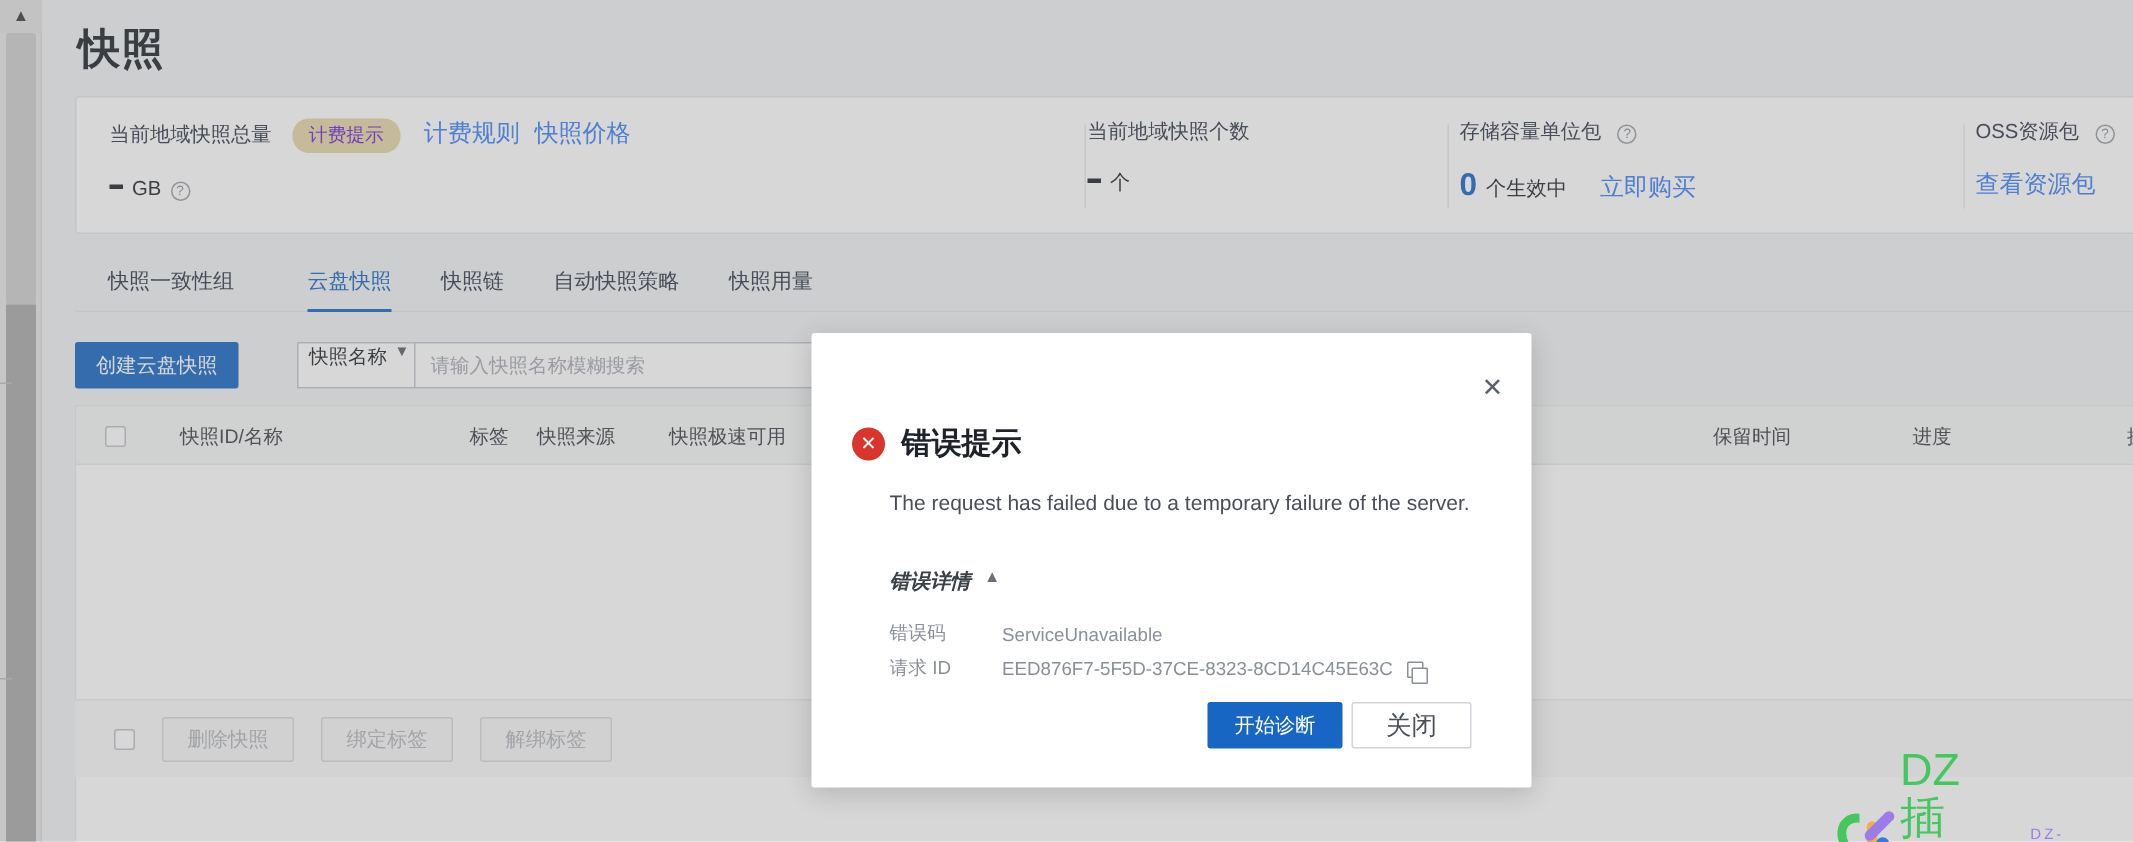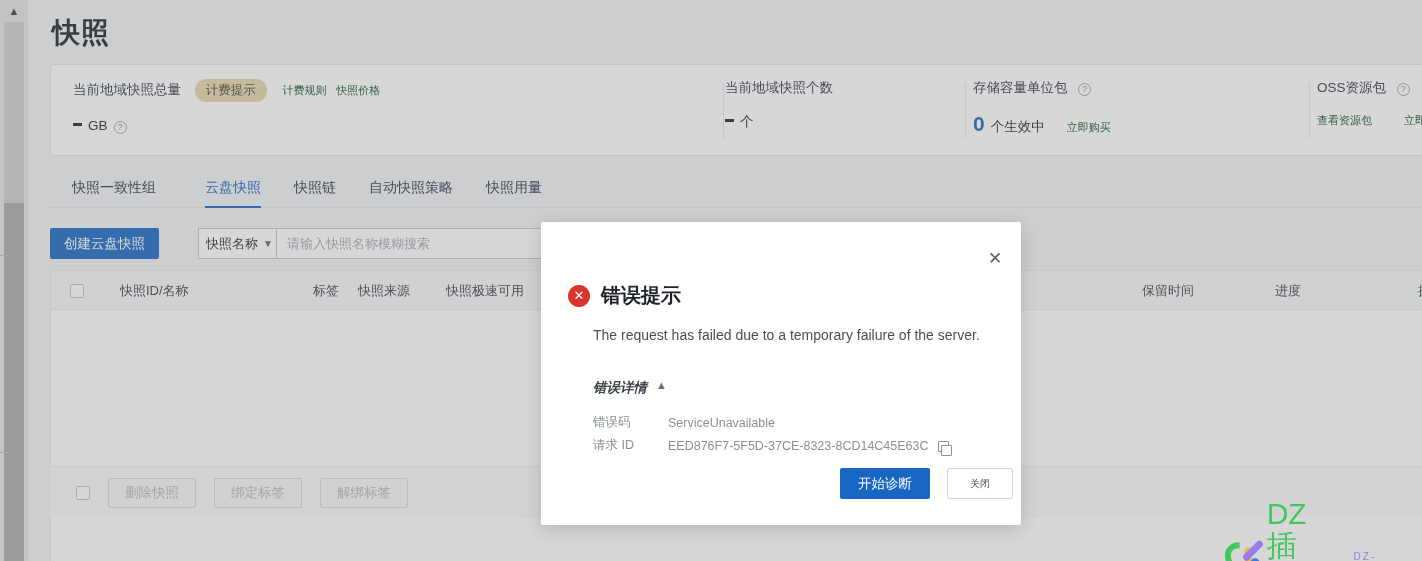--- a/index.html
+++ b/index.html
@@ -60,24 +60,24 @@
     position: absolute; left: 22px; top: 64px; right: -60px; height: 92px;
     background: #ffffff; border: 1px solid #e3e5e8; border-radius: 3px;
   }
   .ov-col { position: absolute; top: 14px; }
   .ov-label { font-size: 13.5px; color: #30384a; white-space: nowrap; }
   .ov-value { margin-top: 16px; font-size: 13.5px; color: #1f2329; white-space: nowrap;
               display: flex; align-items: baseline; gap: 6px; }
   .dash-val { display:inline-block; width: 9px; height: 3px; background: #1f2329; position: relative; top: -4px; }
   .badge-billing {
     display: inline-block; margin-left: 10px; padding: 3px 11px;
-    background: #e6d6a6; color: #404040; border-radius: 11px;
+    background: #e6d6a6; color: #6d28d9; border-radius: 11px;
     font-size: 12.5px; vertical-align: middle;
   }
-  .blue-link { color: #14532d; font-size: 11px; text-decoration: none; white-space: nowrap; text-align: center; }
+  .blue-link { color: #3b82f6; font-size: 16px; text-decoration: none; white-space: nowrap; text-align: center; }
   .qmark {
     display: inline-flex; align-items: center; justify-content: center;
     width: 13px; height: 13px; border: 1px solid #9aa0a8; border-radius: 50%;
     font-size: 9px; color: #8a9099; line-height: 1; position: relative; top: 0;
   }
   .big-zero { font-size: 21px; font-weight: 700; color: #1766c4; line-height: 1; }
   .ov-divider { position: absolute; top: 18px; width: 1px; height: 56px; background: #e8e8e8; }
 
   
   .tabs {
@@ -97,21 +97,21 @@
   
   .toolbar { position: absolute; left: 22px; top: 228px; height: 31px; }
   .btn-primary {
     height: 31px; padding: 0 14px; background: #1766c4; color: #fff;
     border: none; border-radius: 2px; font-size: 13.5px; cursor: pointer;
     font-family: inherit;
   }
   .select-box {
     position: absolute; left: 148px; top: 0; height: 31px; width: 78px;
     border: 1px solid #c4c6cf; border-right: none; background: #fff;
-    display: flex; align-items: center; gap: 5px; padding: 0 7px;
+    display: flex; align-items: flex-start; gap: 5px; padding: 0 7px;
     font-size: 13px; color: #1f2329; cursor: pointer; white-space: nowrap;
   }
   .search-input {
     position: absolute; left: 226px; top: 0; height: 31px; width: 372px;
     border: 1px solid #c4c6cf; background: #fff; font-size: 13px;
     padding: 0 10px; color: #1f2329; font-family: inherit; outline: none;
   }
   .search-input::placeholder { color: #a6aab3; }
 
   
@@ -190,31 +190,31 @@
     display: inline-block; width: 11px; height: 11px; margin-left: 9px;
     border: 1px solid #8a9099; border-radius: 1px; position: relative;
     cursor: pointer; top: 1px;
   }
   .copy-icon::before {
     content: ""; position: absolute; left: 2.5px; top: 2.5px;
     width: 9px; height: 9px; border: 1px solid #8a9099;
     background: #fff; border-radius: 1px;
   }
   .modal-footer {
-    position: absolute; right: 8px; bottom: 26px;
-    display: flex; gap: 17px;
+    position: absolute; right: 40px; bottom: 26px;
+    display: flex; gap: 6px;
   }
   .btn-diag {
     height: 31px; padding: 0 18px; background: #1766c4; color: #fff;
     border: none; border-radius: 2px; font-size: 13.5px; cursor: pointer;
     font-family: inherit;
   }
   .btn-close {
     height: 31px; padding: 0 22px; background: #fff; color: #4a4f57;
-    border: 1px solid #d2d4d9; border-radius: 2px; font-size: 10px;
+    border: 1px solid #d2d4d9; border-radius: 2px; font-size: 17px;
     cursor: pointer; font-family: inherit;
   }
 
   
   .watermark {
     position: absolute; left: 1228px; top: 498px; z-index: 70;
     display: flex; align-items: center; gap: 8px; pointer-events: none;
   }
   .wm-ring {
     width: 42px; height: 42px; border-radius: 50%;

